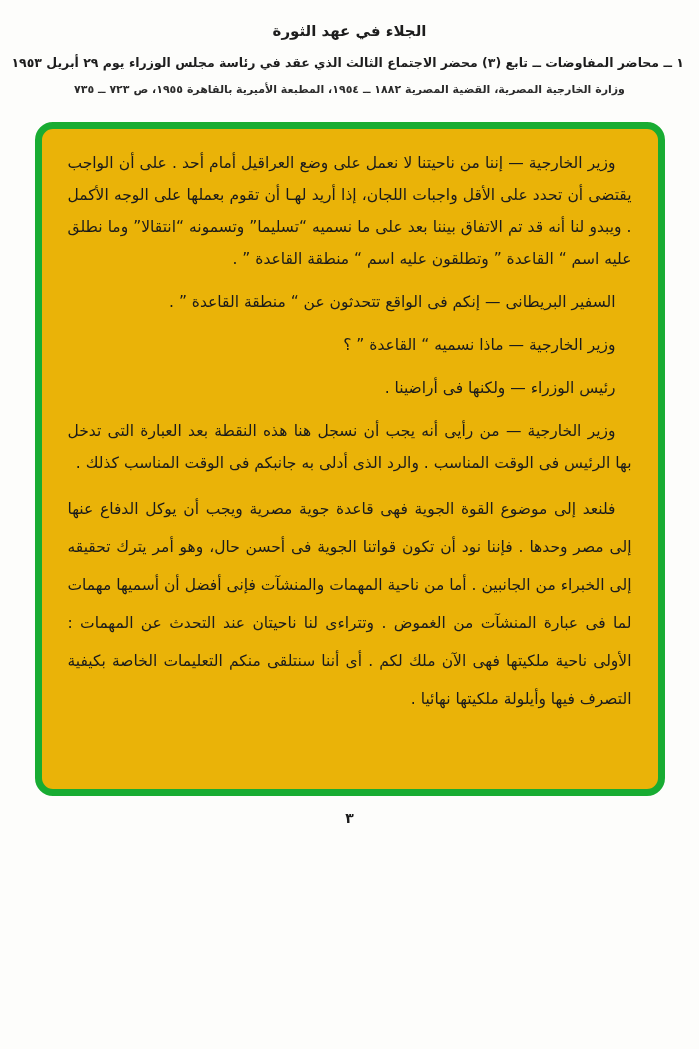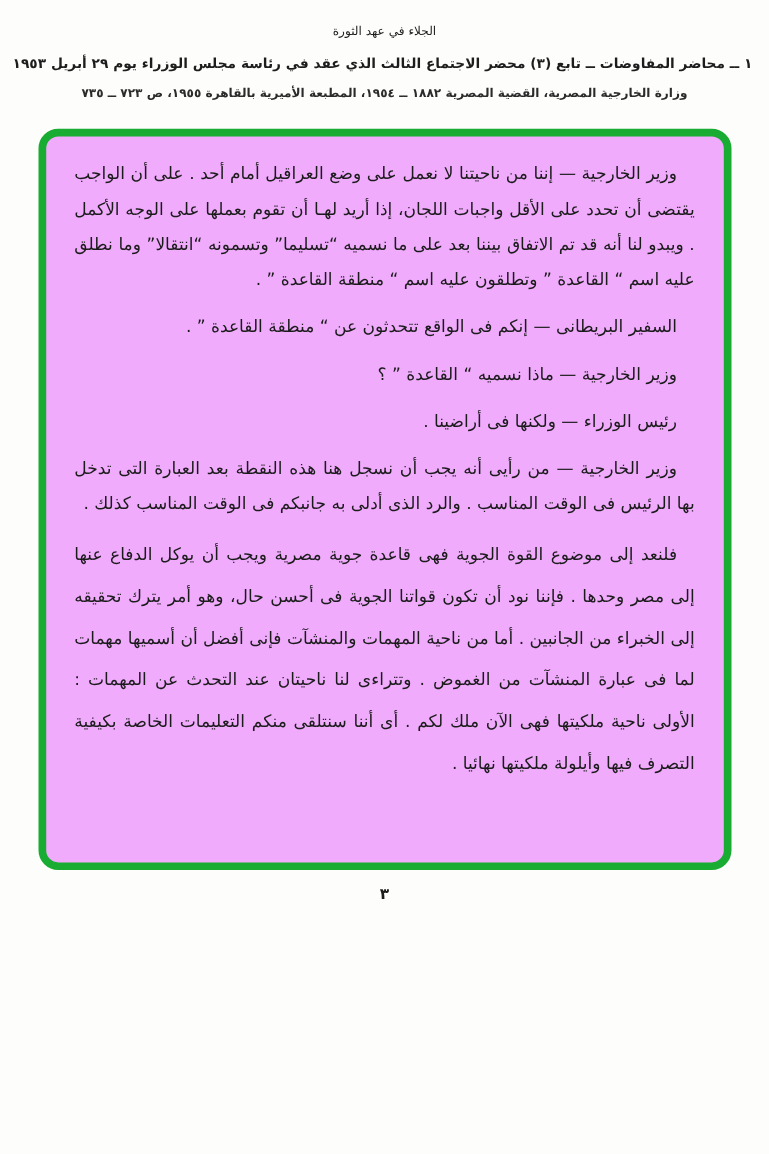--- a/index.html
+++ b/index.html
@@ -10,22 +10,22 @@
     background: #fdfdfb;
     color: #1d1d1d;
     font-family: "DejaVu Sans", sans-serif;
     direction: rtl;
     overflow: hidden;
   }
   .page { width: 699px; height: 1049px; position: relative; }
 
   .header { text-align: center; padding-top: 22px; }
   .title {
-    font-size: 11px;
-    font-weight: normal;
+    font-size: 15px;
+    font-weight: bold;
     margin: 0;
     letter-spacing: 0.5px;
   }
   .subtitle {
     font-size: 12.5px;
     font-weight: bold;
     margin: 15px 15px 0;
     white-space: nowrap;
   }
   .source {
@@ -37,21 +37,21 @@
   }
 
   .highlight-box {
     width: 630px;
     height: 674px;
     margin: 26px auto 0;
     border: 7px solid #18ac32;
     border-radius: 18px;
     padding: 18px 26px 0;
     overflow: hidden;
-    background: #f0abfc;
+    background: #eab308;
   }
 
   .para {
     margin: 0 0 11px;
     font-size: 15.5px;
     line-height: 32px;
     text-align: justify;
     text-indent: 16px;
     color: #1b1b1b;
   }

